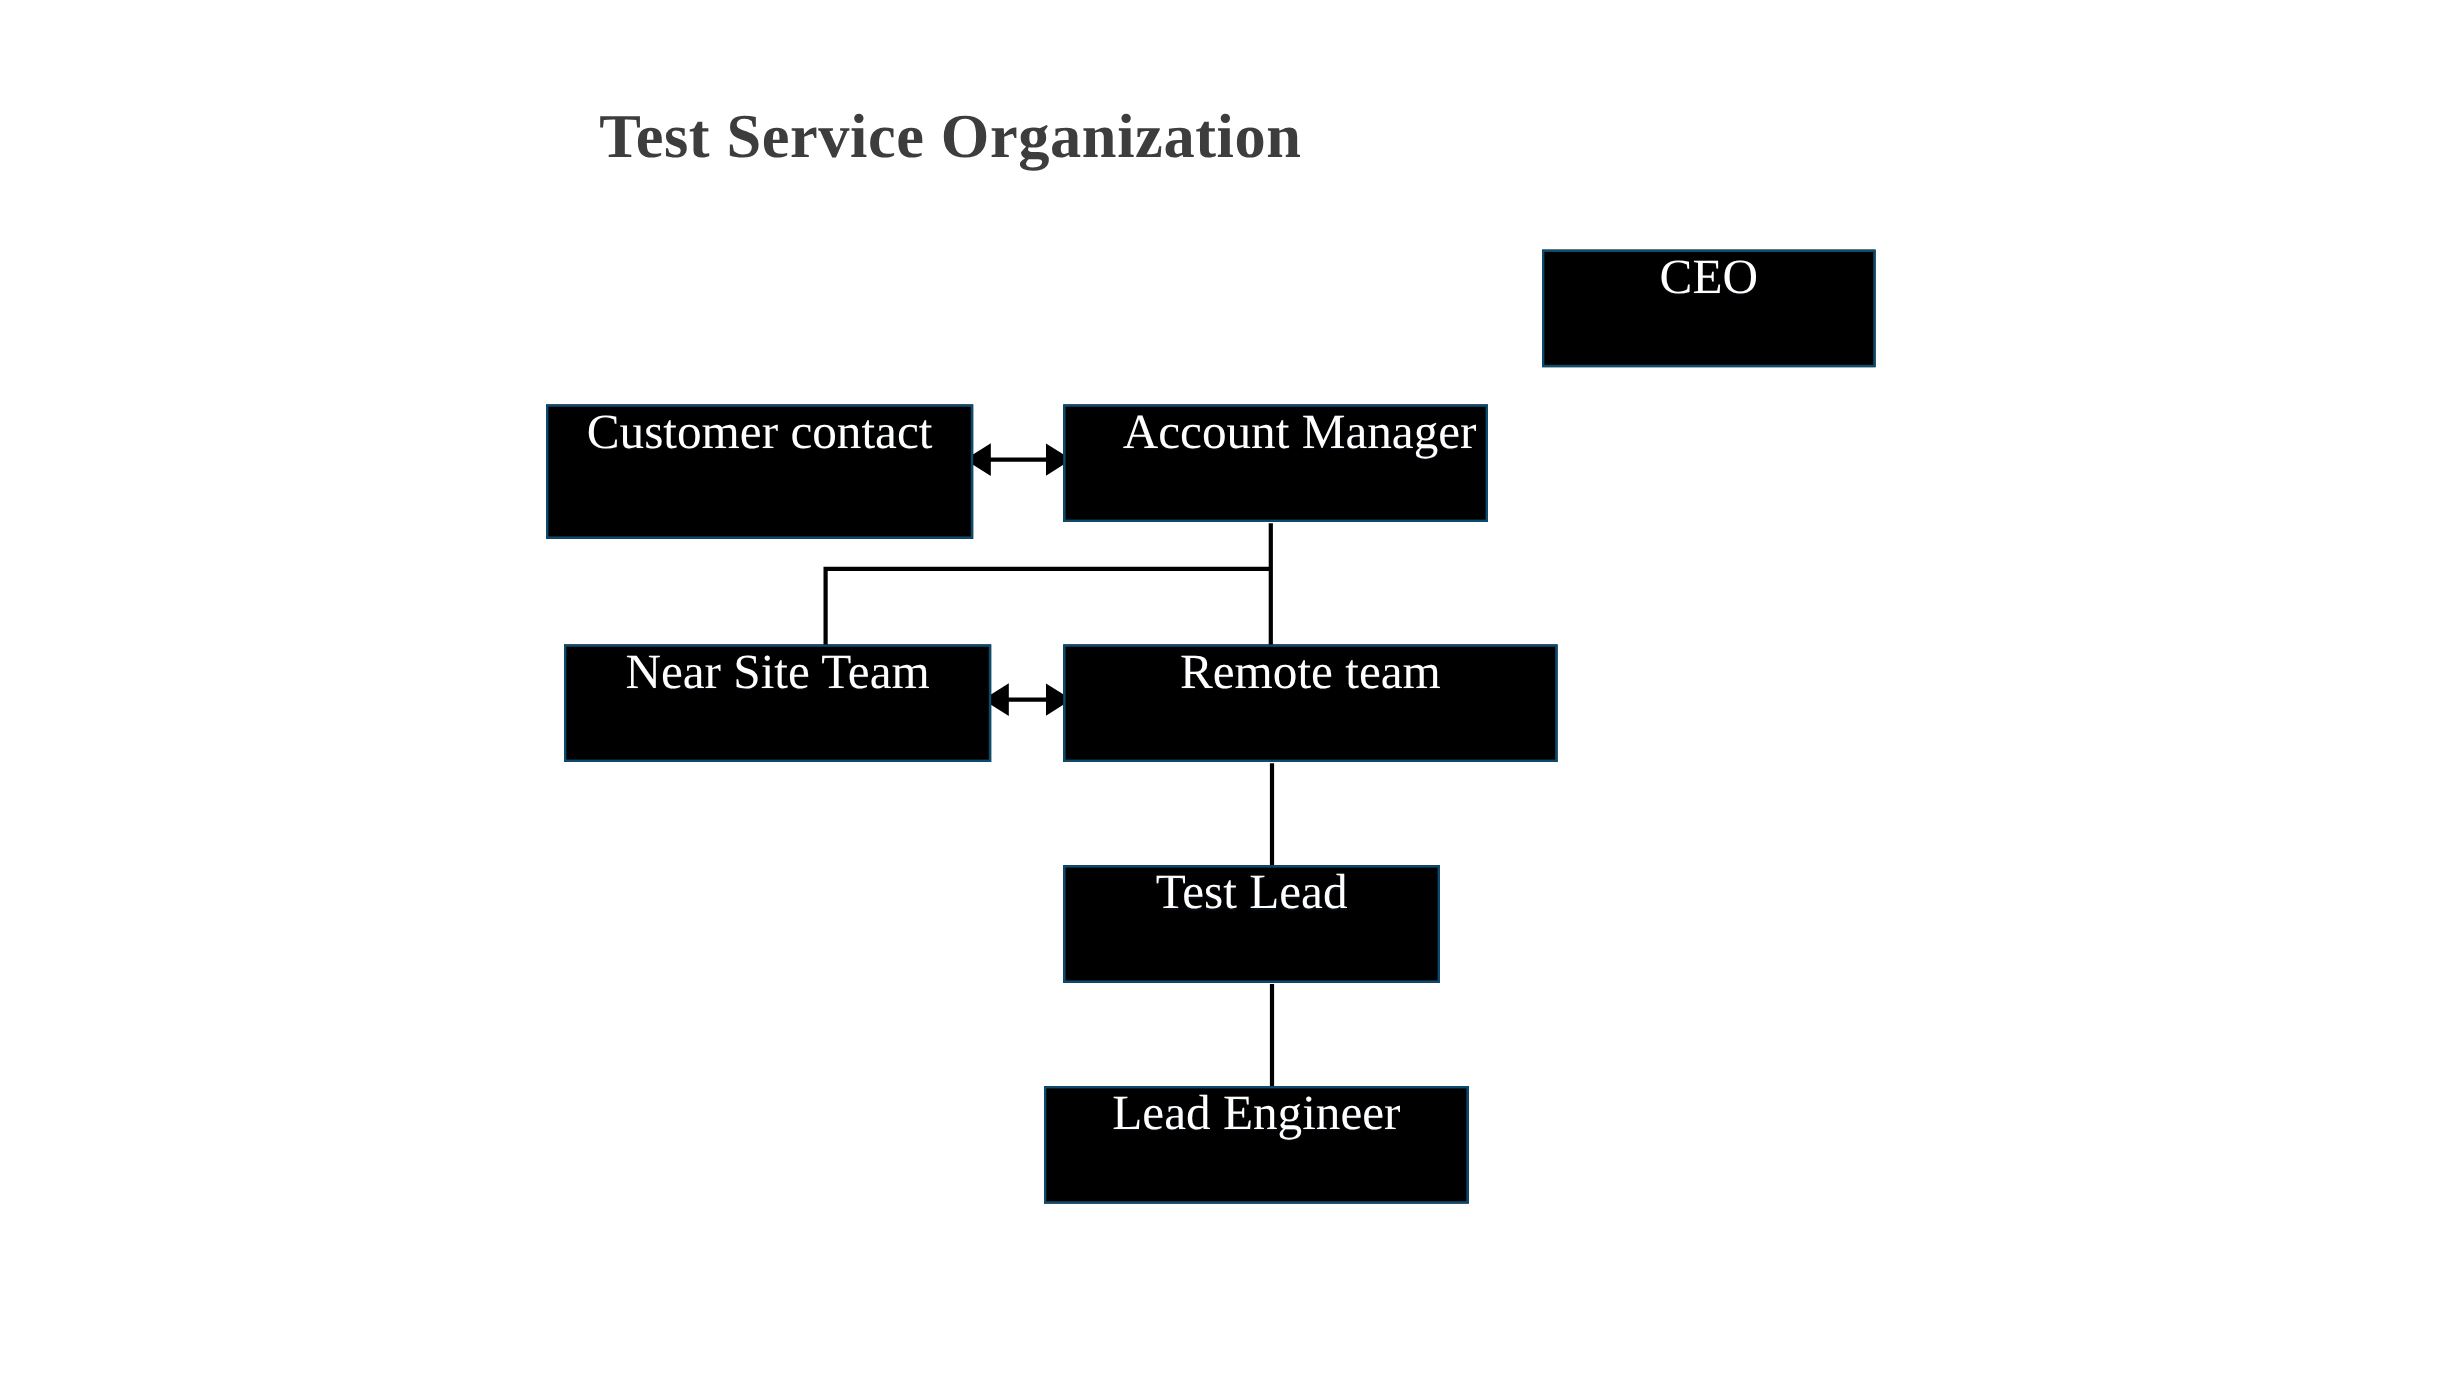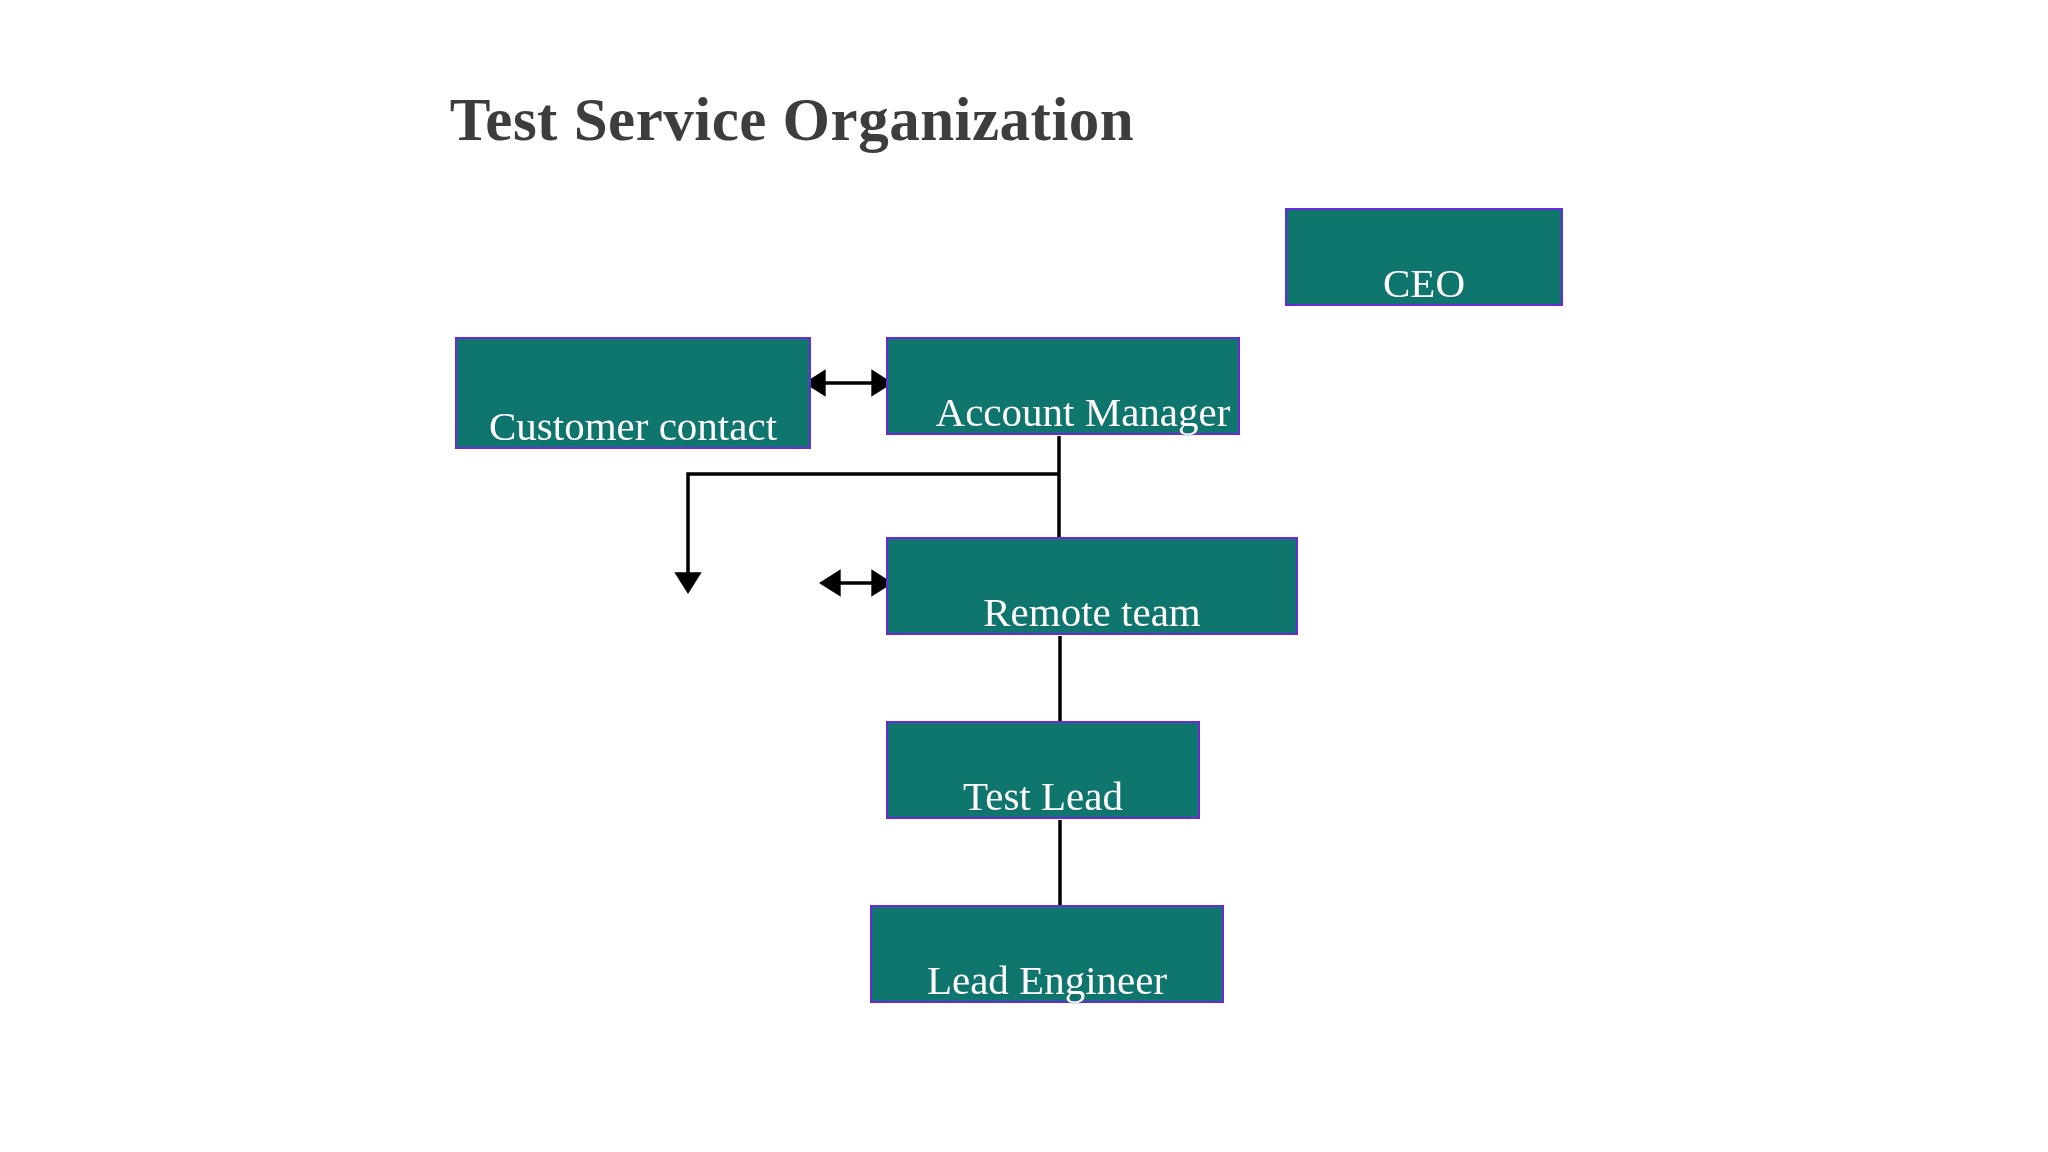--- a/index.html
+++ b/index.html
@@ -23,21 +23,21 @@
 
   
   #chart-title {
     position: absolute;
     left: 0;
     top: 88px;
     width: 2048px;
     text-align: center;
     font-family: "Liberation Serif", serif;
     font-weight: bold;
-    font-size: 61px;
+    font-size: 52px;
     line-height: 1.05;
     color: #3d3d3d;
     letter-spacing: 0.5px;
     white-space: nowrap;
   }
   
   #chart-title-inner {
     display: inline-block;
     transform: translateX(-232px);
   }
@@ -49,24 +49,24 @@
     top: 0;
     width: 2048px;
     height: 1152px;
     pointer-events: none;
   }
 
   
   .node {
     position: absolute;
     box-sizing: border-box;
-    background: #0f766e;
-    border: 2px solid #6d28d9;
+    background: #000000;
+    border: 2px solid #0c4a6e;
     display: flex;
-    align-items: flex-end;
+    align-items: flex-start;
     justify-content: center;
   }
   .node-label {
     font-family: "Liberation Serif", serif;
     font-size: 41px;
     line-height: 1;
     color: #ffffff;
     white-space: nowrap;
     text-shadow: 0 1px 1px rgba(40,70,110,0.25);
   }
@@ -116,20 +116,23 @@
   </div>
 
   <div class="node" id="node-customer-contact">
     <span class="node-label">Customer contact</span>
   </div>
 
   <div class="node" id="node-account-manager">
     <span class="node-label">Account Manager</span>
   </div>
 
+  <div class="node" id="node-near-site-team">
+    <span class="node-label">Near Site Team</span>
+  </div>
 
   <div class="node" id="node-remote-team">
     <span class="node-label">Remote team</span>
   </div>
 
   <div class="node" id="node-test-lead">
     <span class="node-label">Test Lead</span>
   </div>
 
   <div class="node" id="node-test-engineer">

